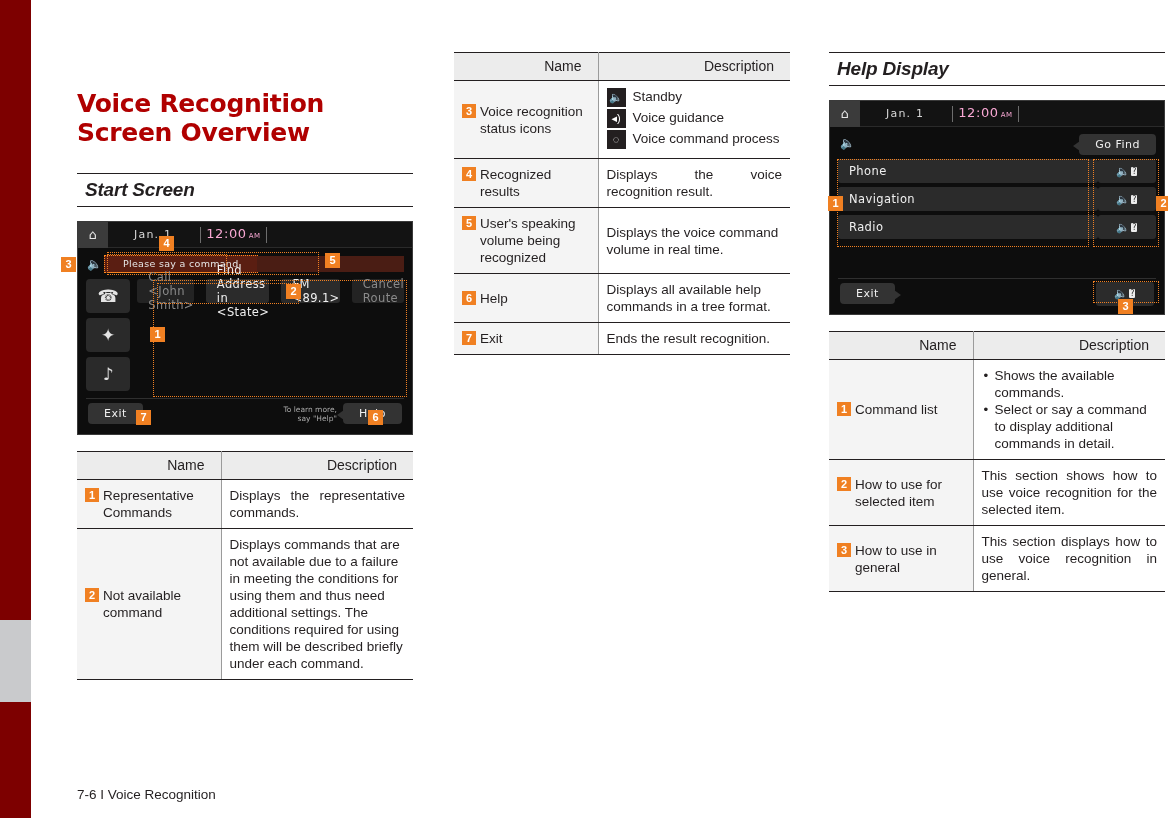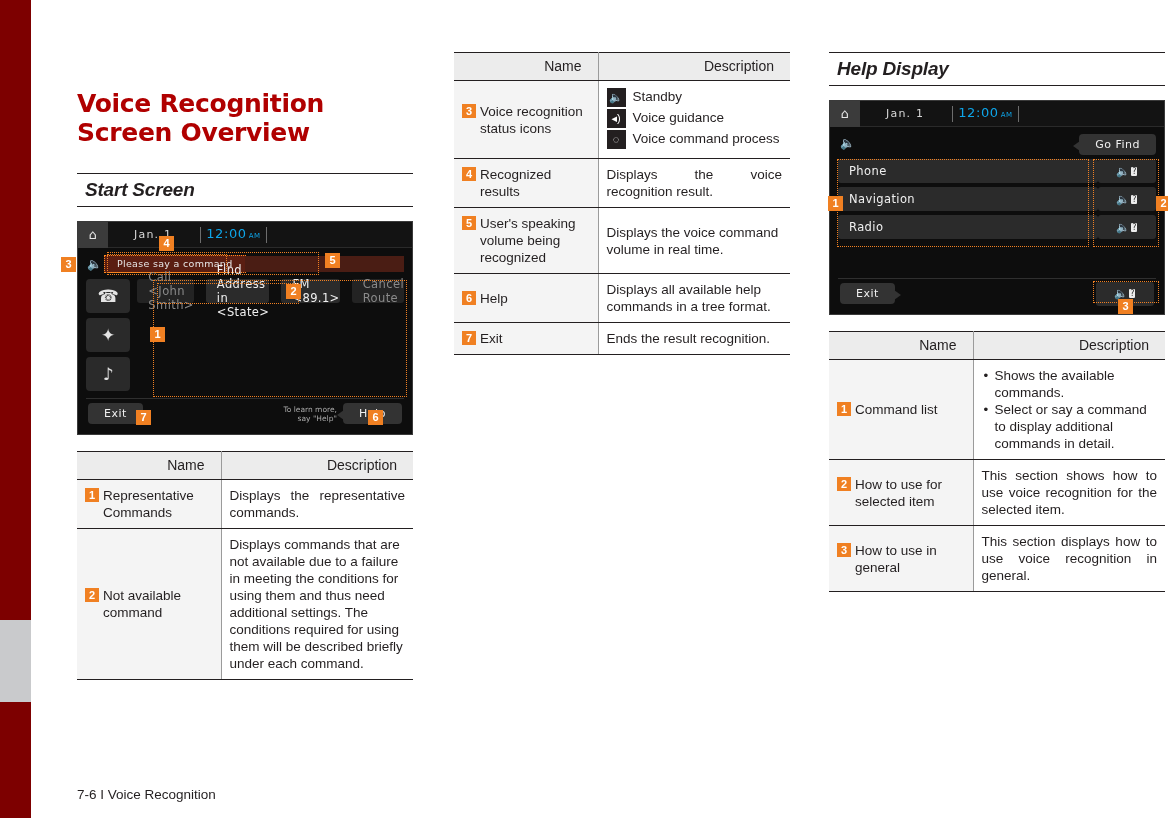--- a/index.html
+++ b/index.html
@@ -65,34 +65,34 @@
     width: 30px; height: 26px;
     background: #3b3b3b;
     display: flex; align-items: center; justify-content: center;
     color: #e8e8e8; font-size: 13px;
   }
   .dev-date {
     color: #d8d8d8; font-size: 11px; letter-spacing: 1.2px;
     margin-left: 26px;
   }
   .dev-time {
-    color: #0ea5e9; font-size: 13px; letter-spacing: 0.6px;
+    color: #f9a8d4; font-size: 13px; letter-spacing: 0.6px;
     margin-left: 28px; display: flex; align-items: baseline;
     border-left: 1px solid #6d6d6d; border-right: 1px solid #6d6d6d;
     padding: 0 5px; line-height: 14px;
   }
   .dev-time .ampm { font-size: 7px; margin-left: 2px; }
 
   .dev-body { padding: 7px 8px 6px 8px; position: relative; }
 
   .status-row { display: flex; align-items: center; height: 17px; margin-bottom: 7px; }
   .spk-icon { width: 18px; color: #cfcfcf; font-size: 12px; text-align: center; }
   .recog-chip {
     background: #5a1e12; color: #e6e6e6; font-size: 9.5px;
-    padding: 2px 12px; letter-spacing: 0.3px; line-height: 12px;
+    padding: 2px 18px; letter-spacing: 0.3px; line-height: 12px;
     border: 1px dotted #ff8a1e;
     white-space: nowrap;
   }
   .vol-bar { flex: 1; height: 16px; background: #4a1d14; margin-left: -1px; }
 
   .cmd-area { display: flex; gap: 7px; }
   .side-icons { display: flex; flex-direction: column; gap: 5px; width: 58px; }
   .side-icon {
     height: 34px; background: #2a2a2a; border-radius: 4px;
     display: flex; align-items: center; justify-content: center;

